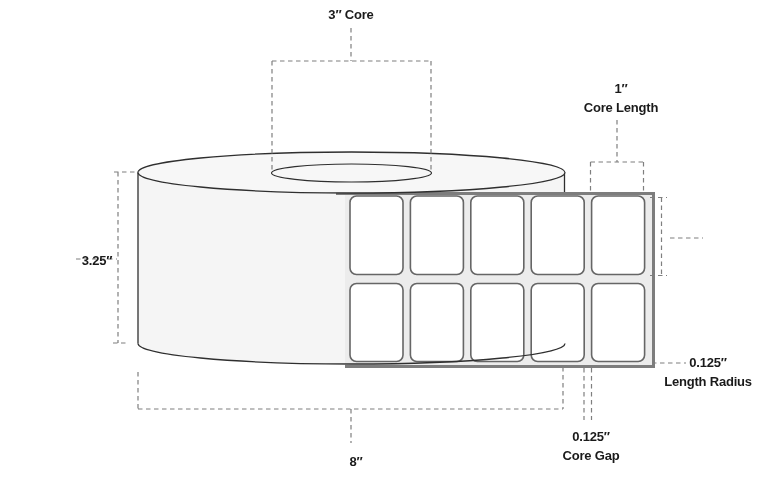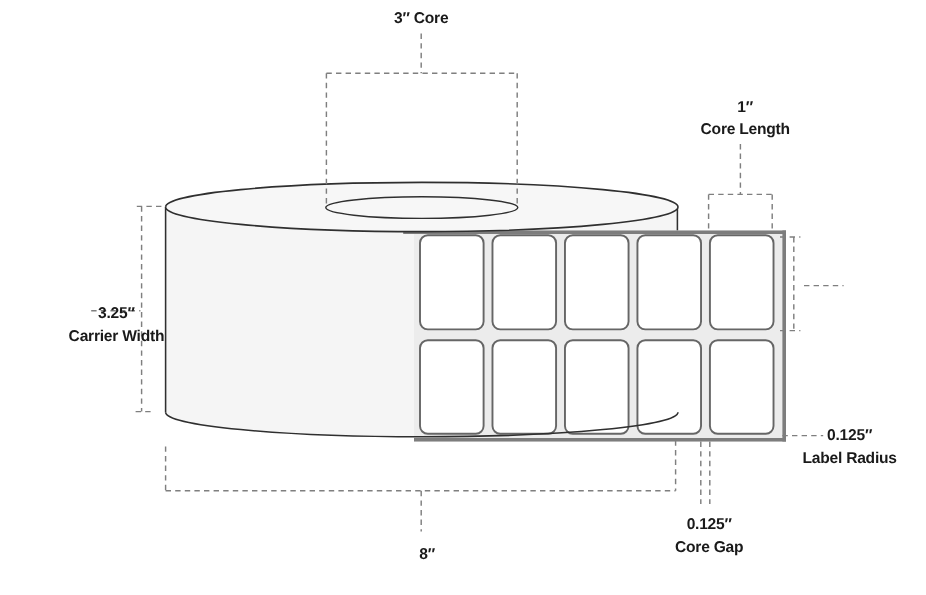--- a/index.html
+++ b/index.html
@@ -116,30 +116,29 @@
   <div class="ann" style="left:621px;top:79px;">
     <div>1″</div>
     <div>Core Length</div>
   </div>
 
   <div class="ann" style="left:726px;top:227px;">
   </div>
 
   <div class="ann" style="left:708px;top:353px;">
     <div>0.125″</div>
-    <div>Label Radius</div>
+    <div>Length Radius</div>
   </div>
 
   <div class="ann" style="left:591px;top:427px;">
     <div>0.125″</div>
     <div>Core Gap</div>
   </div>
 
   <div class="ann" style="left:356px;top:452px;">
     <div>8″</div>
   </div>
 
   <div class="ann" style="left:57px;top:251px;margin-left:40px;">
     <div>3.25″</div>
-    <div>Carrier Width</div>
   </div>
 
 </div>
 
 </body></html>

